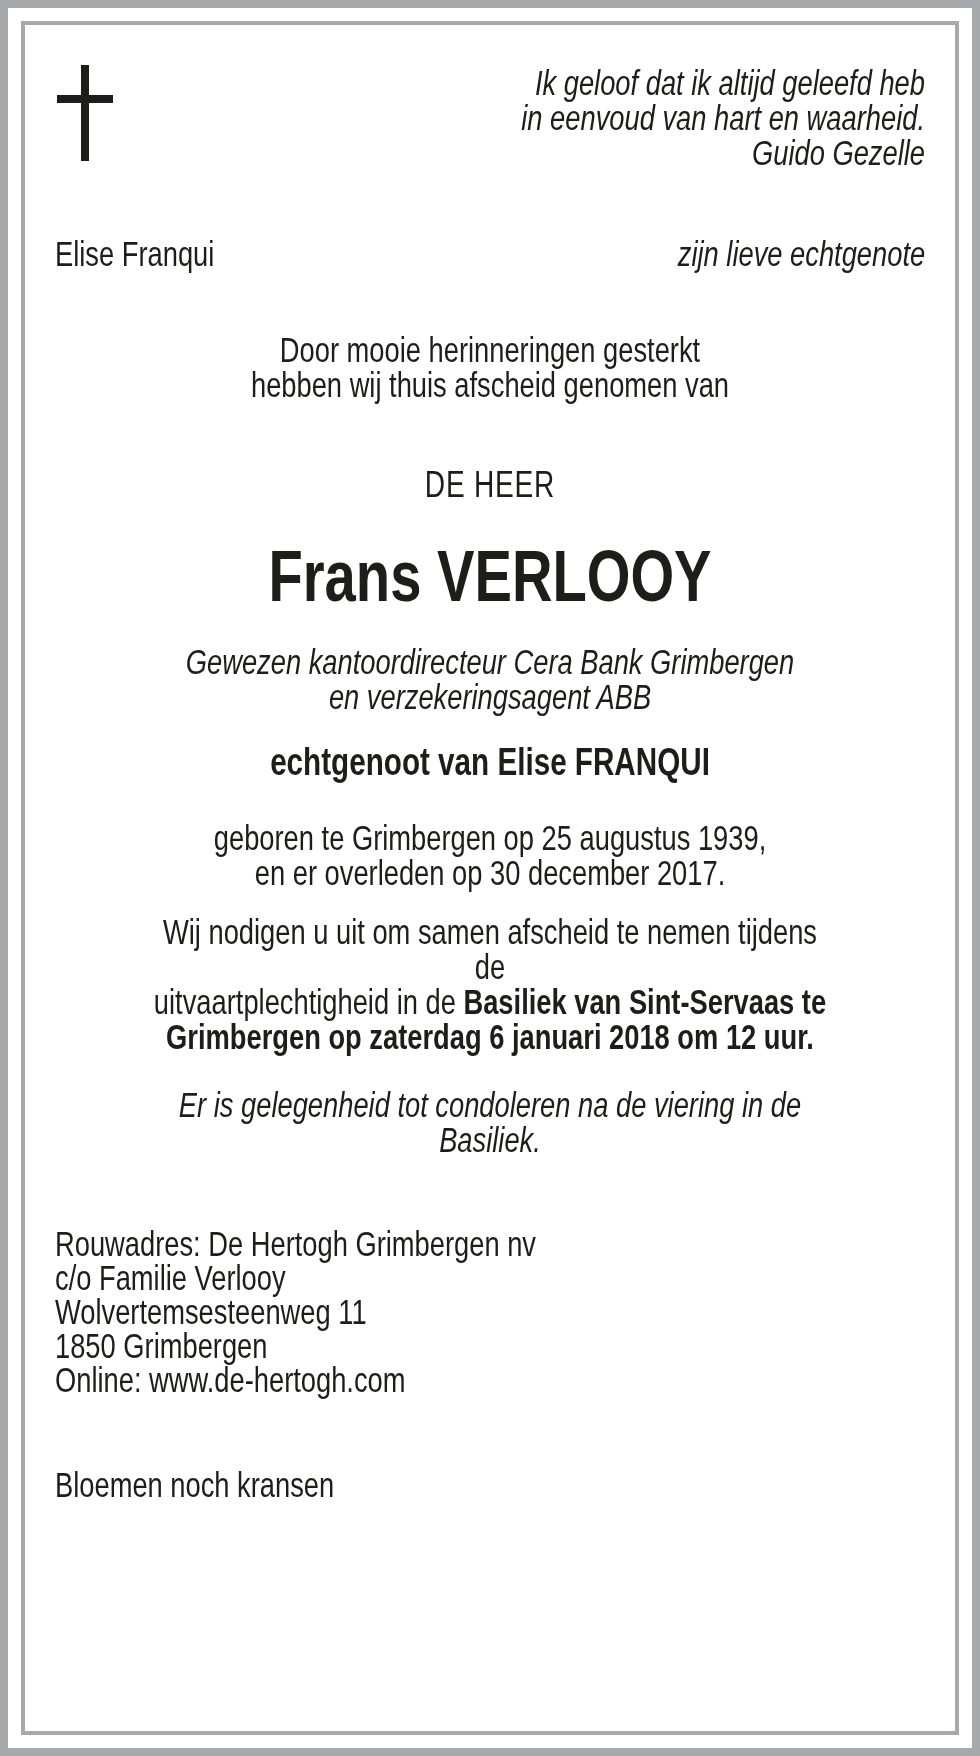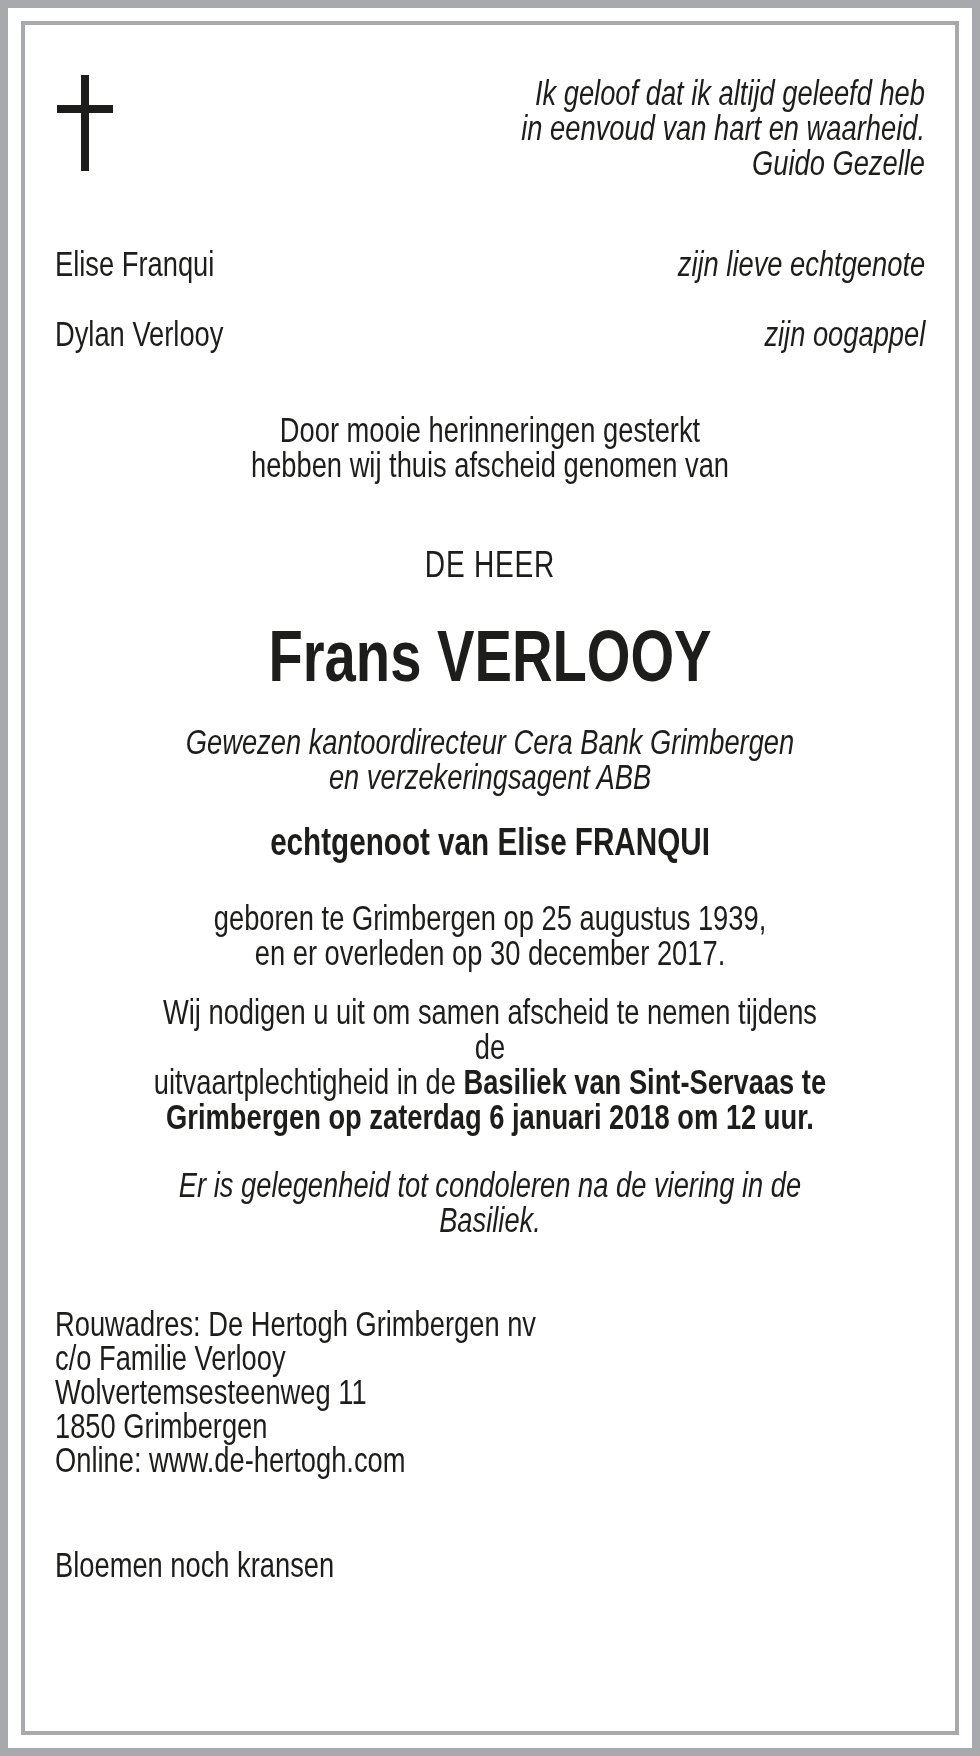--- a/index.html
+++ b/index.html
@@ -2,21 +2,21 @@
 <html><head>
 <meta charset="utf-8">
 <style>
   html,body{margin:0;padding:0;background:#ffffff;}
   .page{
     width:980px;height:1756px;box-sizing:border-box;
     background:#ffffff;border:8px solid #a7a9ac;padding:13px;
   }
   .card{
     height:100%;box-sizing:border-box;border:4px solid #a7a9ac;
-    padding:14px 30px;display:flex;flex-direction:column;overflow:hidden;
+    padding:4px 30px;display:flex;flex-direction:column;overflow:hidden;
     font-family:"Liberation Sans", sans-serif;color:#1d1d1b;
     font-size:35px;line-height:35px;
   }
   
   .cond{transform:scaleX(0.78);}
   span.cond{display:inline-block;}
   .o-left{transform-origin:0 50%;}
   .o-right{transform-origin:100% 50%;}
   .o-center{transform-origin:50% 50%;}
 
@@ -55,24 +55,20 @@
         <div>in eenvoud van hart en waarheid.</div>
         <div>Guido Gezelle</div>
       </div>
     </div>
 
     <div class="family">
       <div class="family-row">
         <span class="cond o-left">Elise Franqui</span>
         <span class="relation cond o-right">zijn lieve echtgenote</span>
       </div>
-      <div class="family-row">
-        <span class="cond o-left">Dylan Verlooy</span>
-        <span class="relation cond o-right">zijn oogappel</span>
-      </div>
     </div>
 
     <div class="announce cond o-center">
       <div>Door mooie herinneringen gesterkt</div>
       <div>hebben wij thuis afscheid genomen van</div>
     </div>
 
     <div class="deheer cond o-center">DE HEER</div>
 
     <div class="deceased-name cond o-center">Frans VERLOOY</div>

